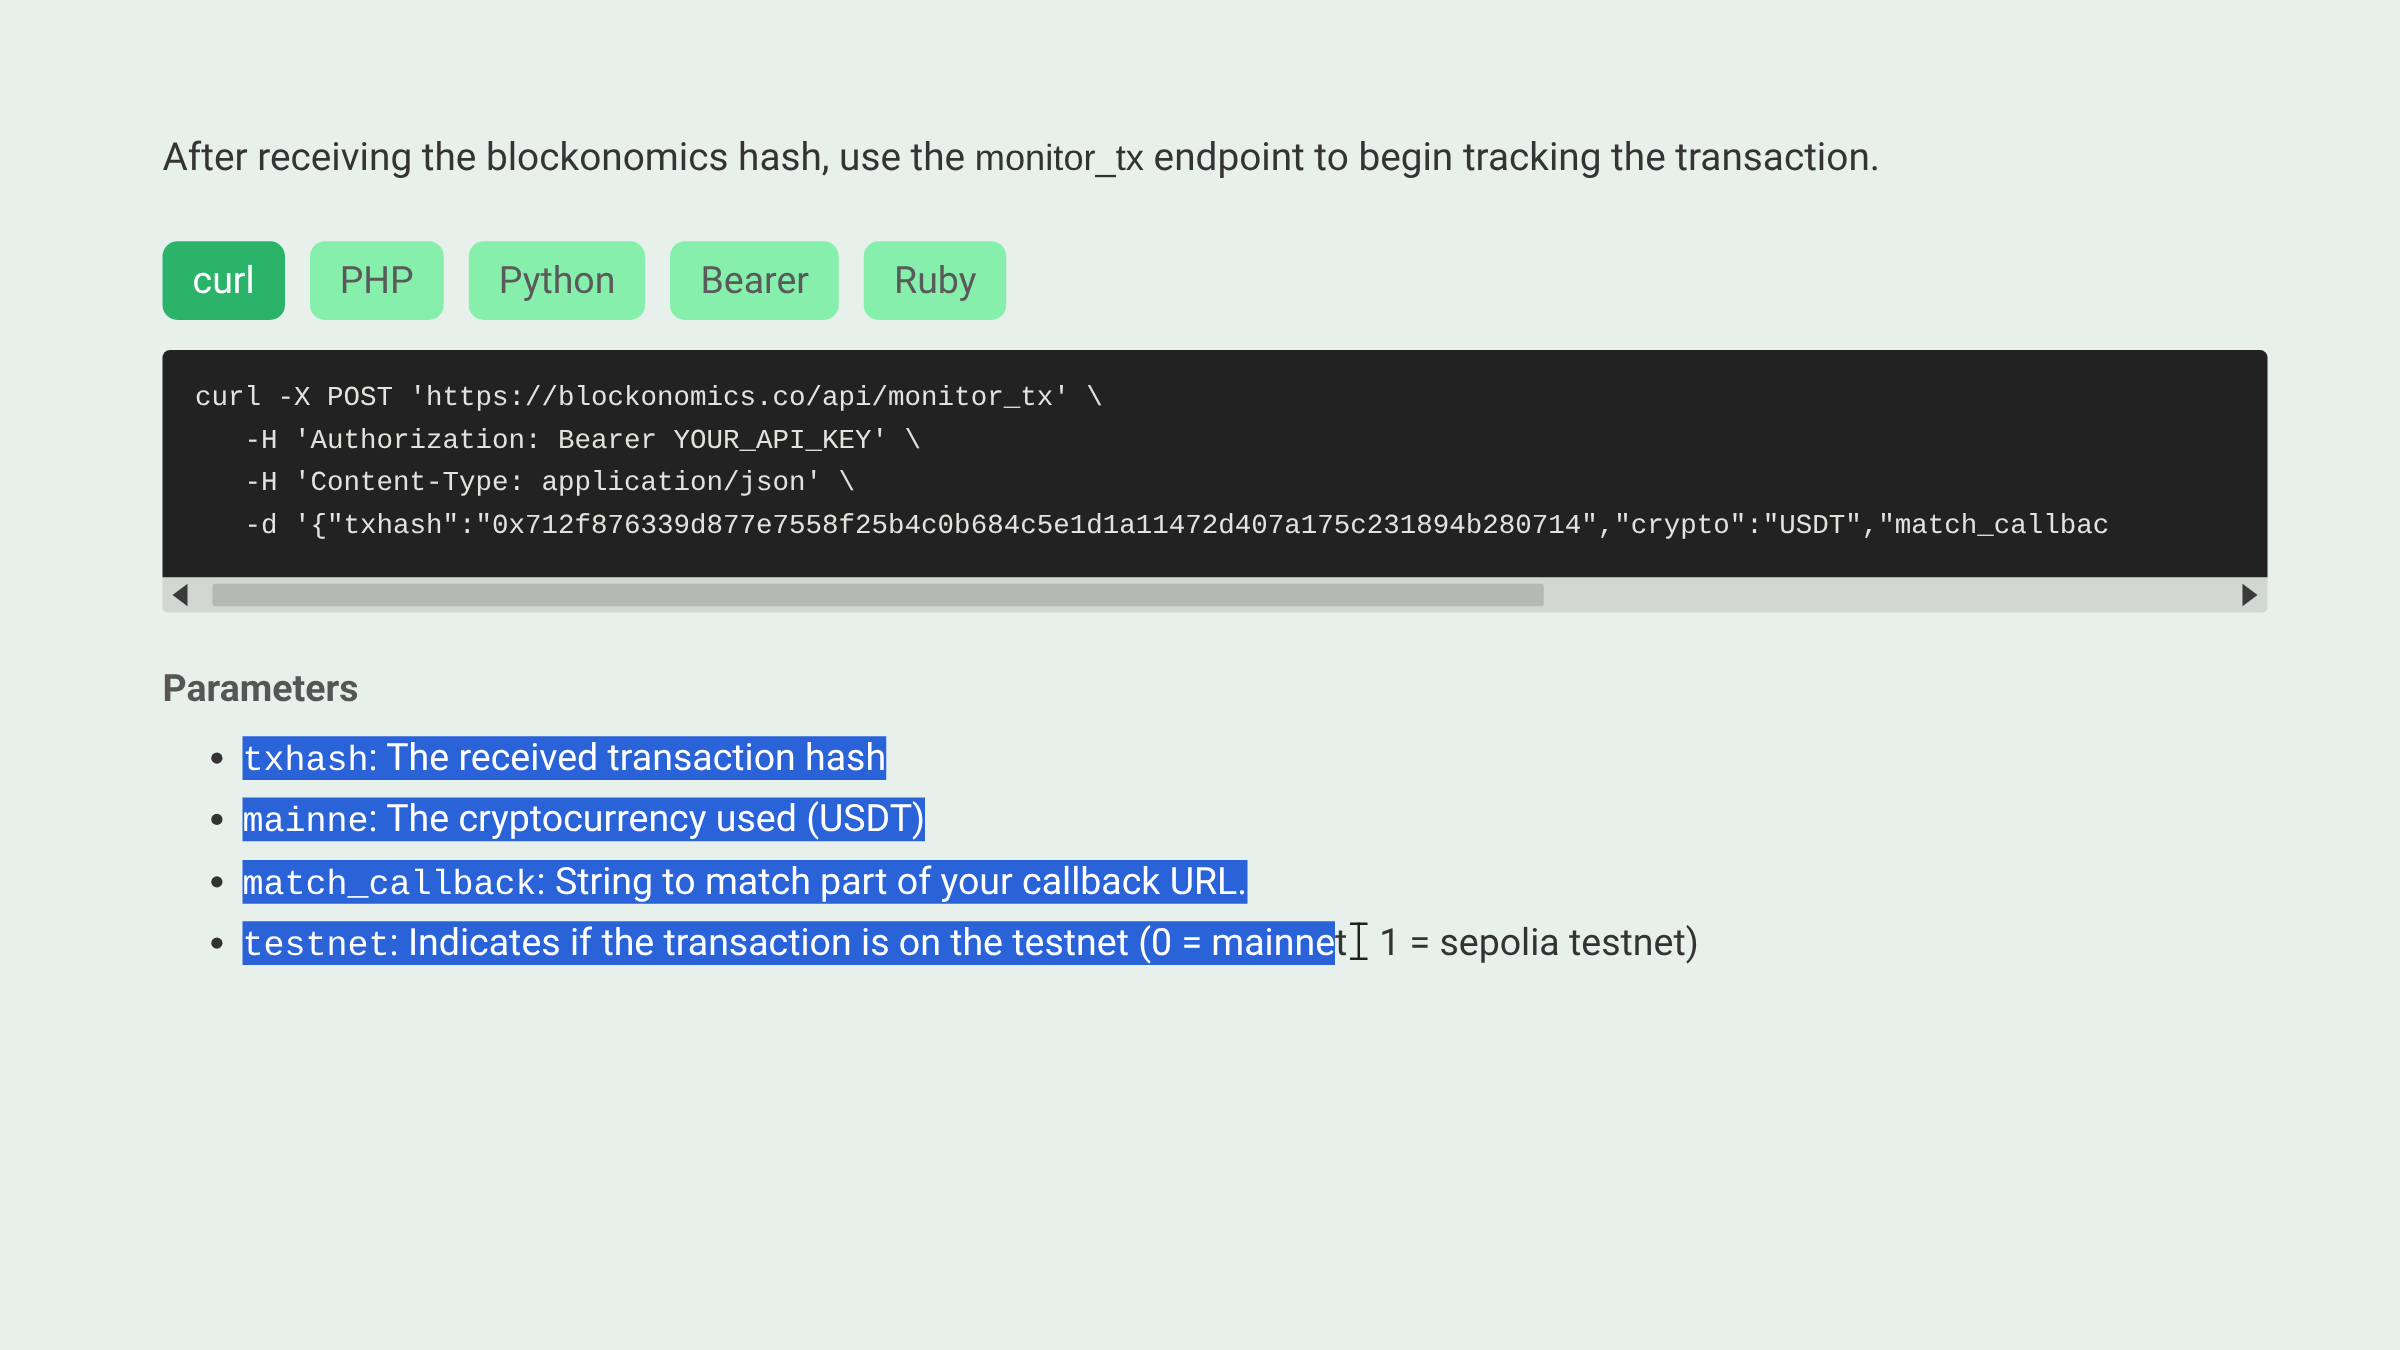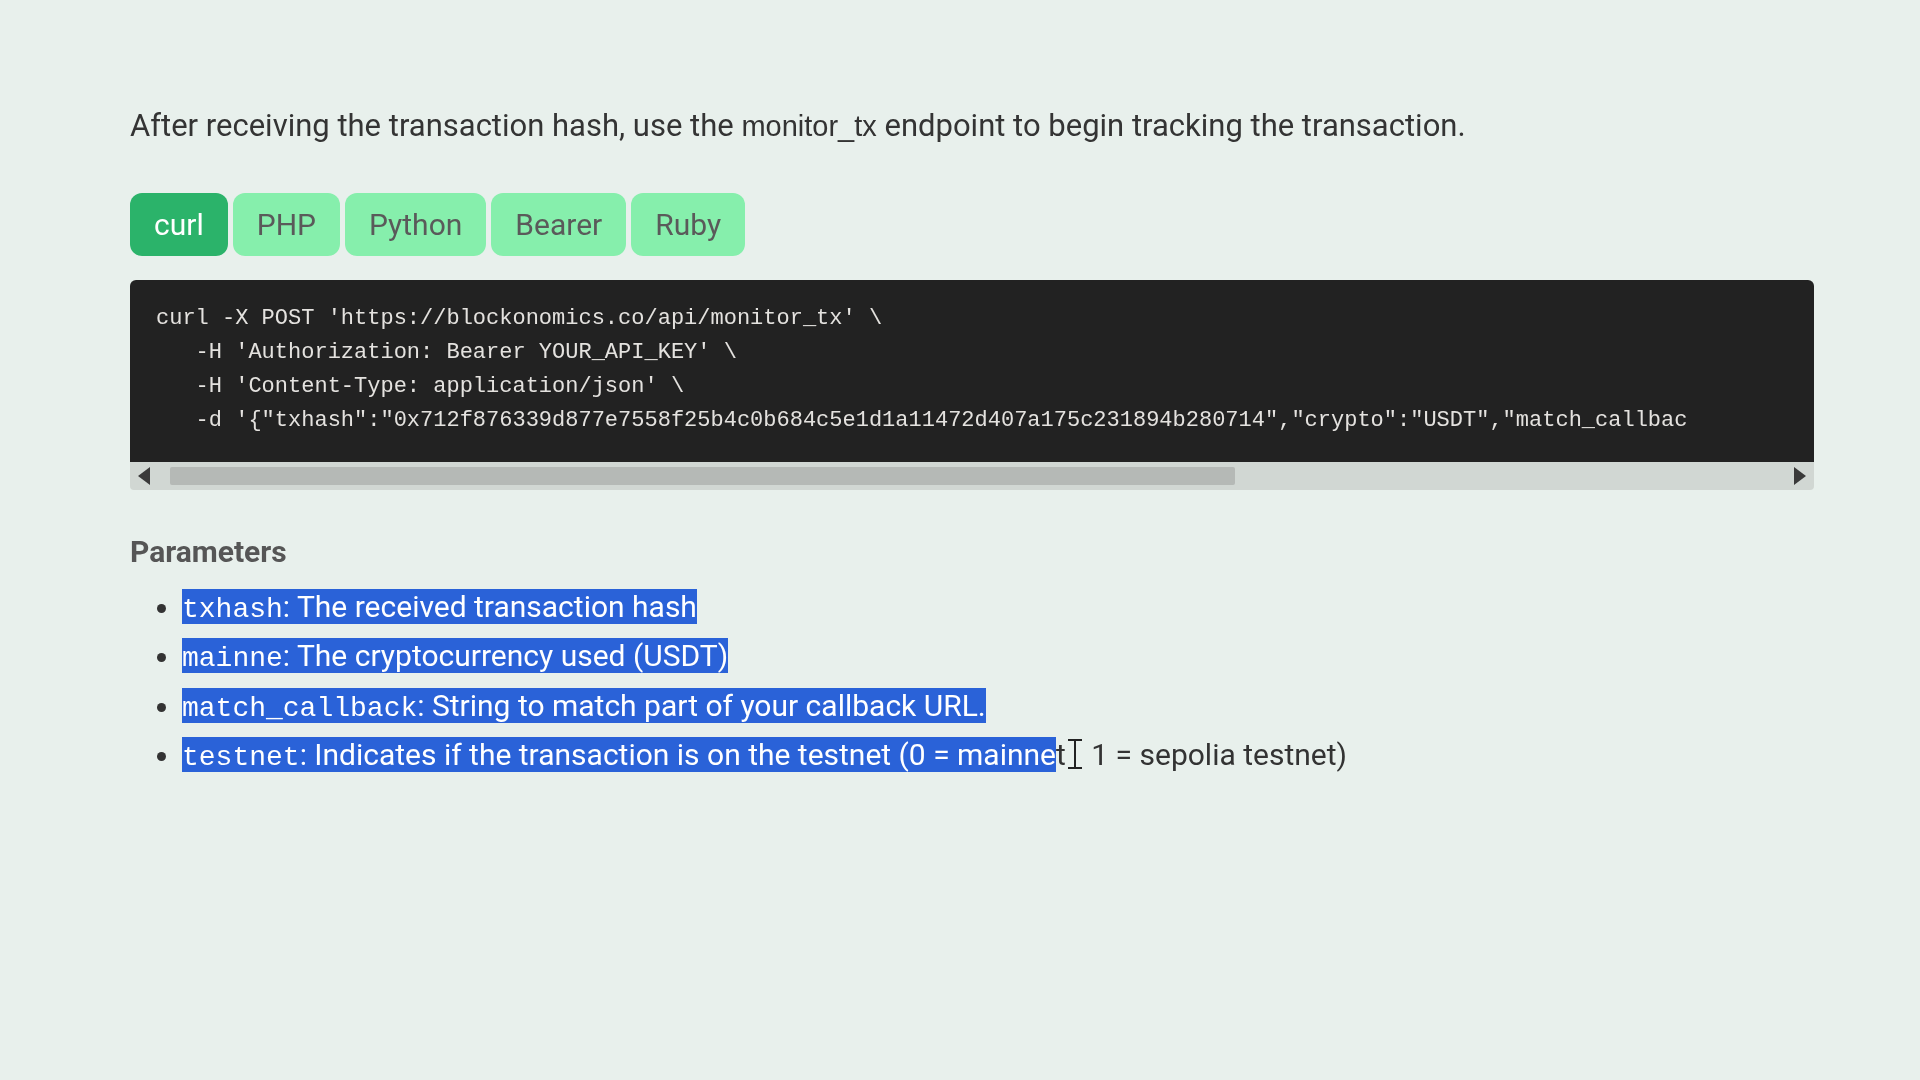--- a/index.html
+++ b/index.html
@@ -29,21 +29,21 @@
     margin: 0 0 40px 0;
     max-width: 1480px;
   }
   p.intro code.inline {
     font-family: Liberation Sans, sans-serif;
     font-size: 29px;
     color: #333;
   }
   .tabs {
     display: flex;
-    gap: 5px;
+    gap: 20px;
     margin-bottom: 24px;
   }
   .tab {
     padding: 14px 24px;
     border-radius: 12px;
     font-size: 30px;
     color: #5a5a5a;
     background: #86efac;
     cursor: pointer;
     border: none;
@@ -103,21 +103,21 @@
     background: #b5b9b6;
     border-radius: 2px;
   }
   .params-heading {
     font-size: 30px;
     font-weight: 700;
     color: #565656;
     margin: 44px 0 14px 0;
   }
   ul.params {
-    margin: 0;
+    margin: 12px;
     padding-left: 52px;
     font-size: 30px;
     line-height: 1.62;
     color: #333;
   }
   ul.params li { margin: 0; }
   ul.params li .pcode {
     font-family: "SFMono-Regular", Consolas, "Liberation Mono", Menlo, monospace;
     font-size: 28px;
   }
@@ -142,21 +142,21 @@
   .caret::before { left: 8px; top: 0; width: 2px; height: 30px; }
   .caret::after  { left: 2px; top: 0; width: 14px; height: 2px; box-shadow: 0 28px 0 #222; }
 </style>
 </head>
 <body>
 
 <div class="page">
 
 
   <p class="intro">
-    <span>After receiving the transaction hash, use the </span><code class="inline">monitor_tx</code><span> endpoint to begin tracking the transaction.</span>
+    <span>After receiving the blockonomics hash, use the </span><code class="inline">monitor_tx</code><span> endpoint to begin tracking the transaction.</span>
   </p>
 
   <div class="tabs">
     <button class="tab active">curl</button>
     <button class="tab">PHP</button>
     <button class="tab">Python</button>
     <button class="tab">Bearer</button>
     <button class="tab">Ruby</button>
   </div>
 

